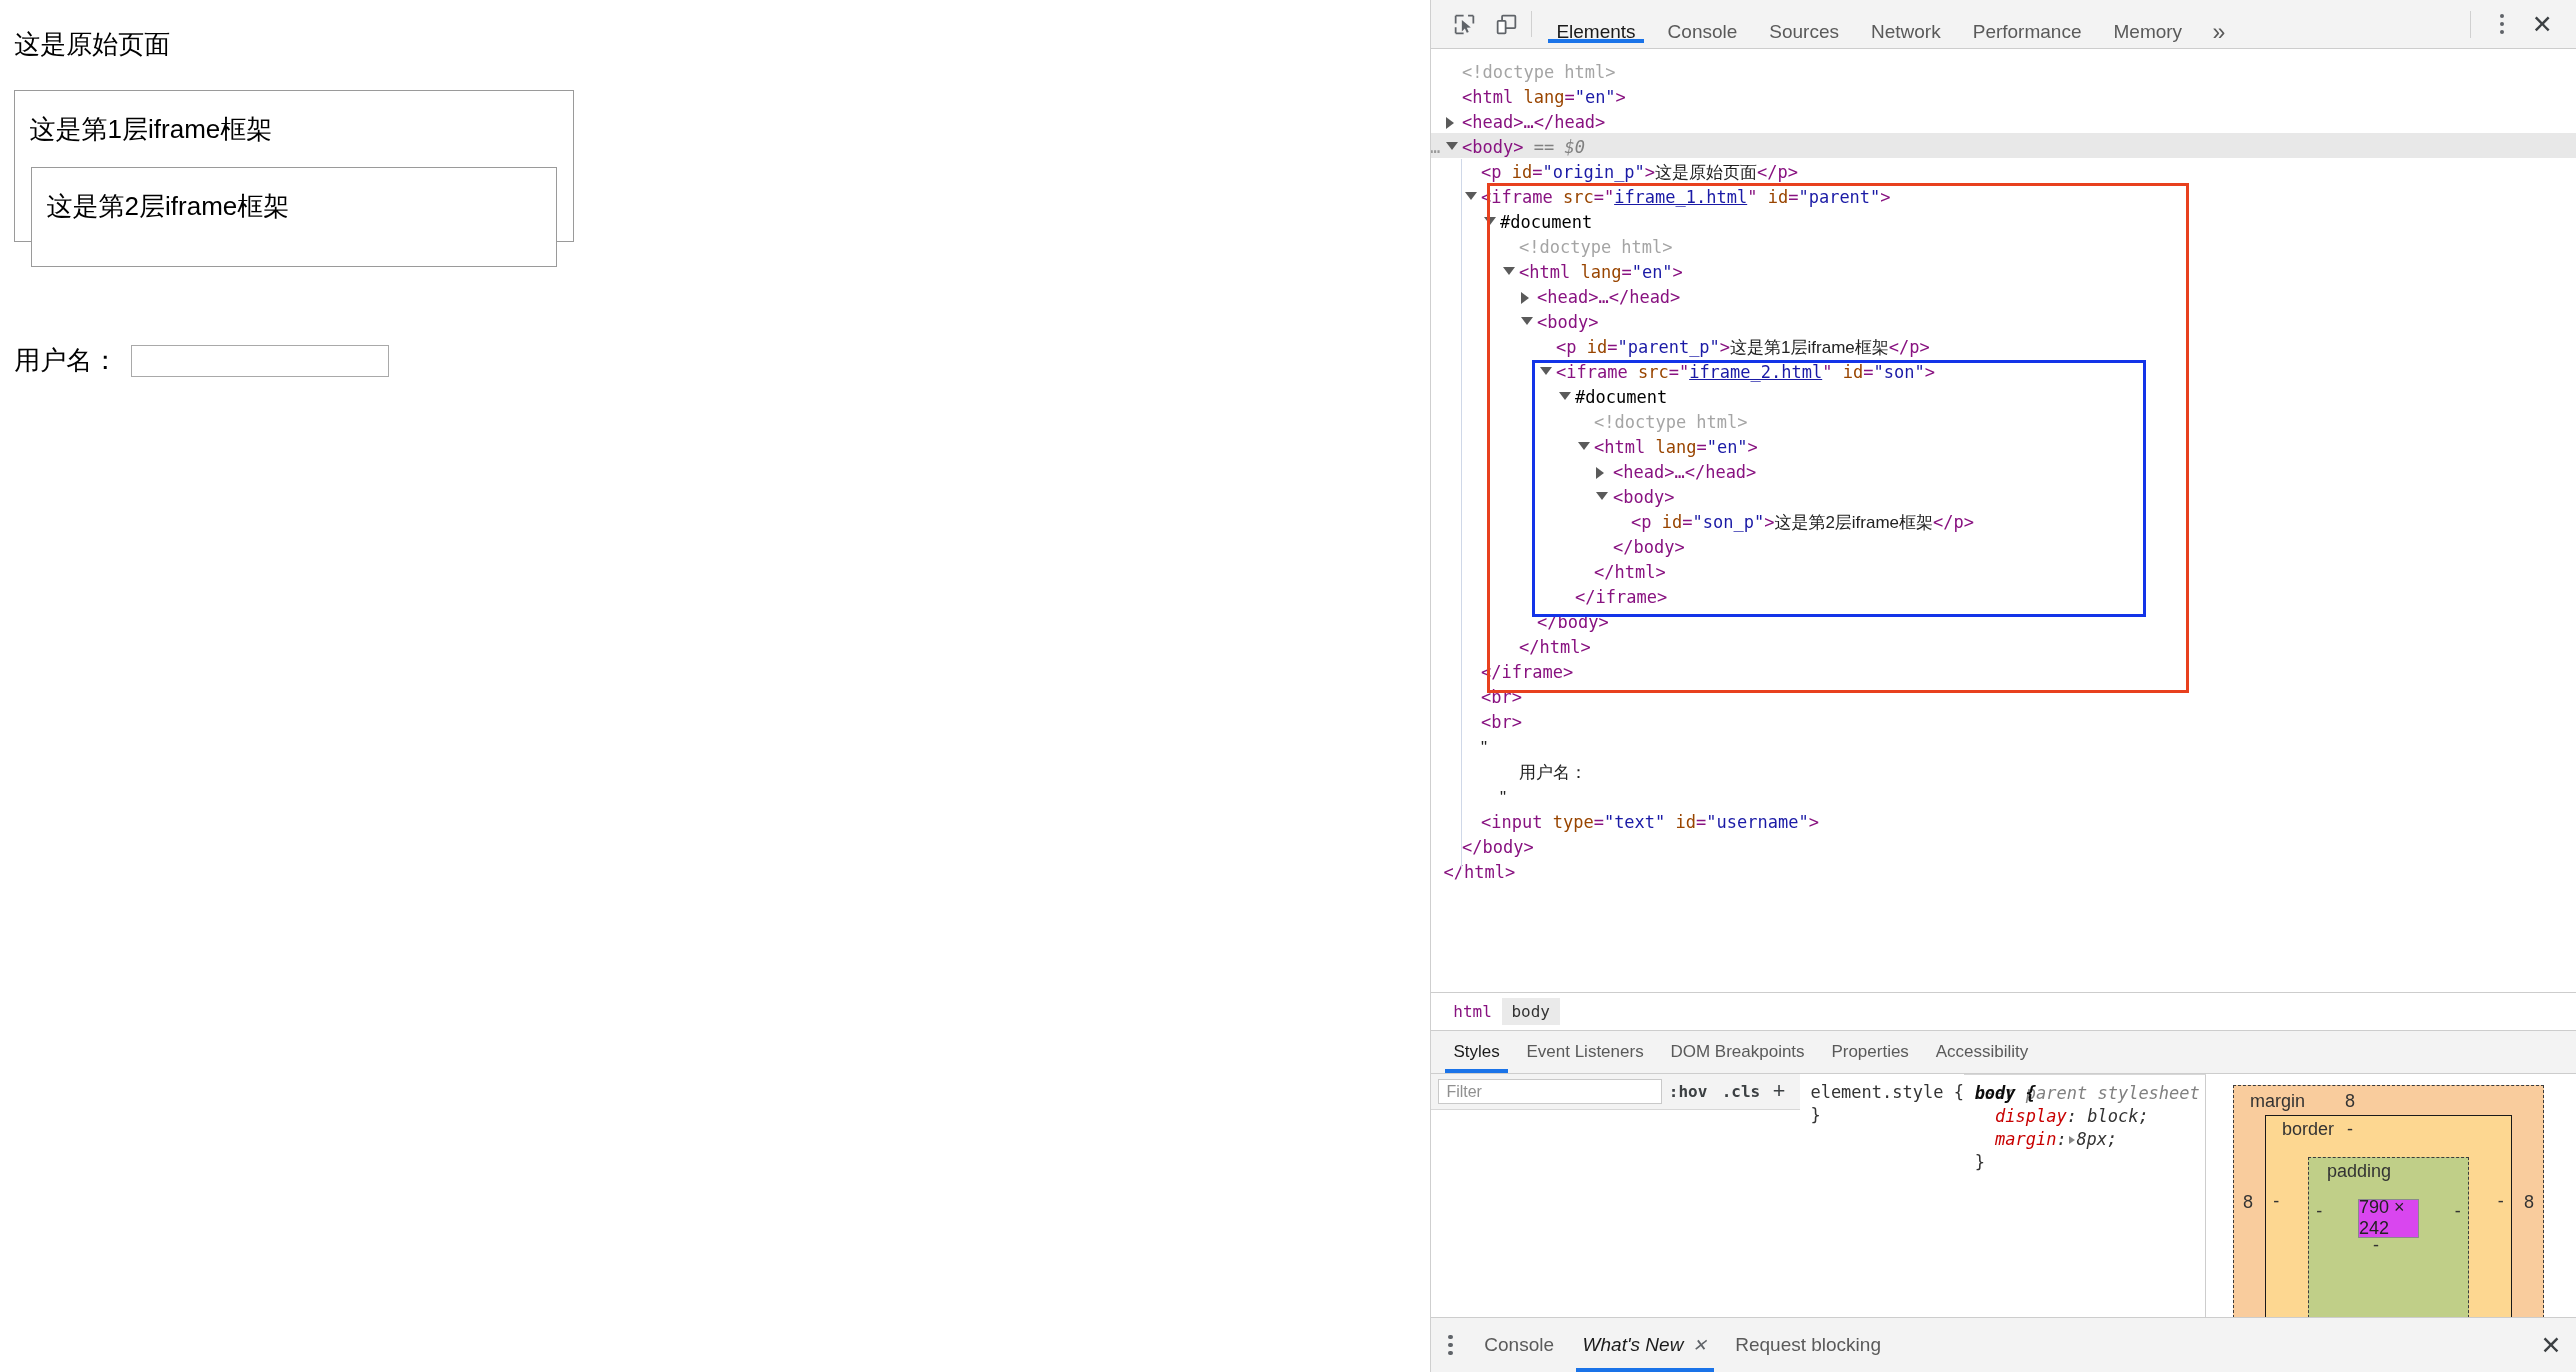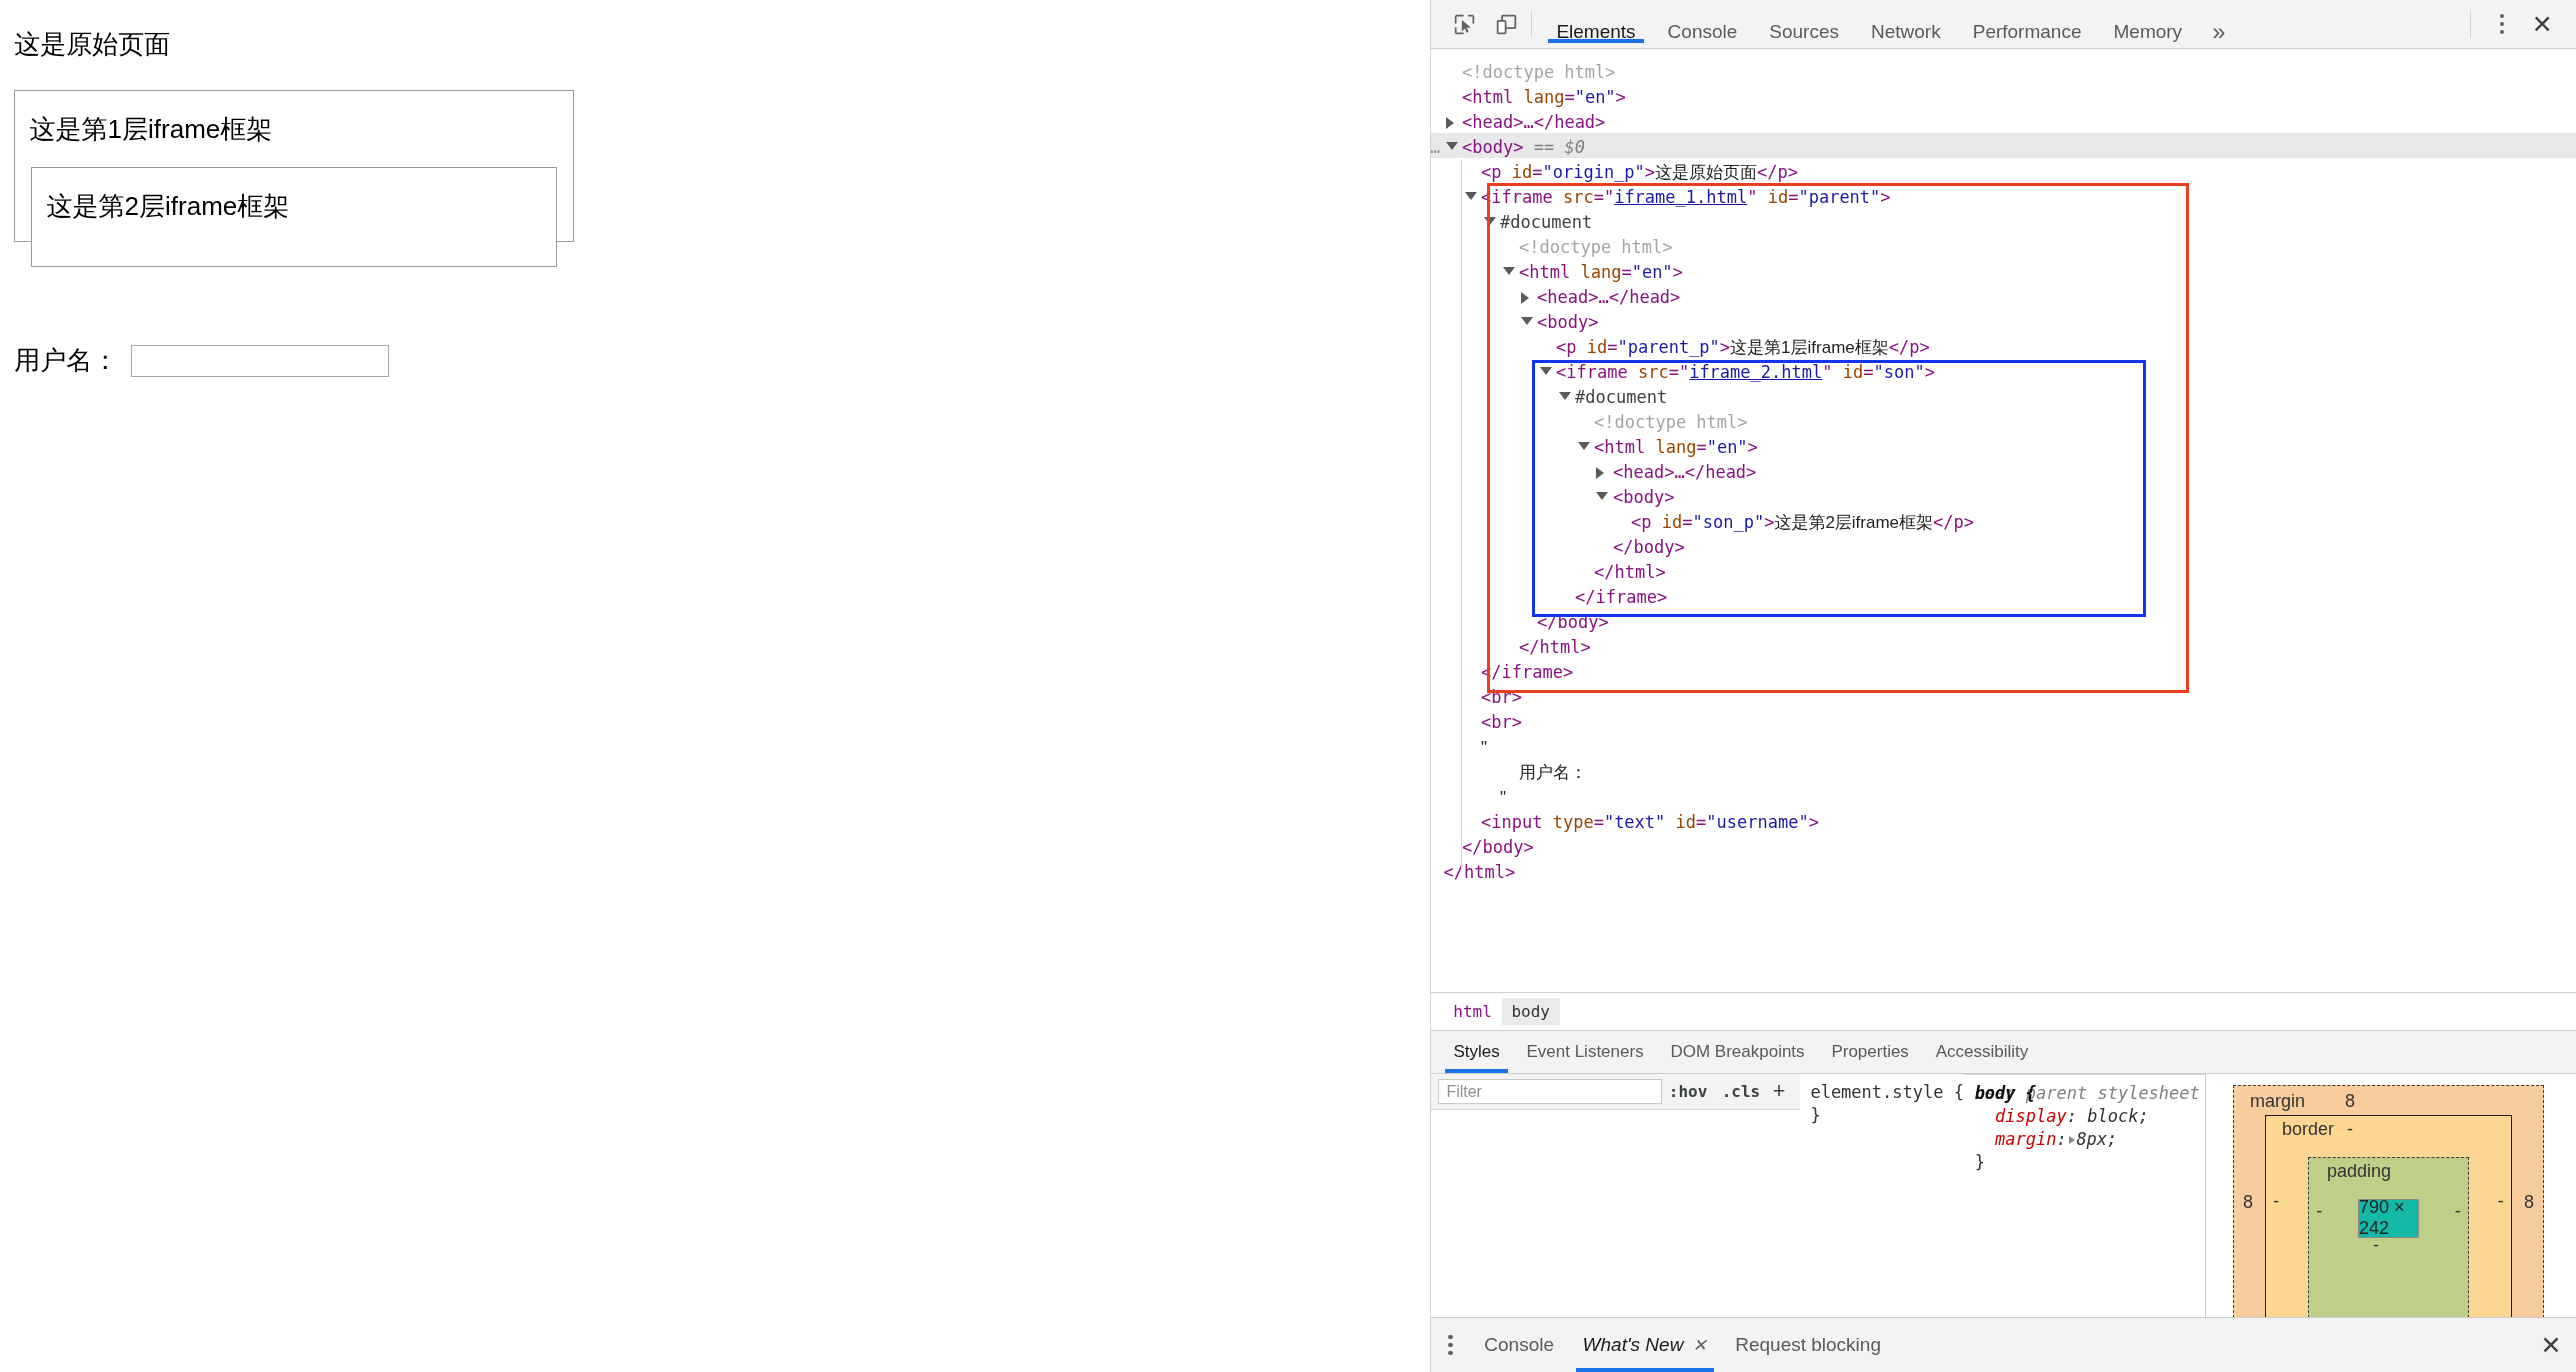--- a/index.html
+++ b/index.html
@@ -149,21 +149,21 @@
   .tri.right { border-top: 6.3px solid transparent; border-bottom: 6.3px solid transparent; border-left: 8px solid #5a5a5a; }
   .tag { color: #881280; }
   .attr { color: #994500; }
   .val { color: #1a1aa6; }
   .txt { color: #222; font-family: "Liberation Sans", sans-serif; }
   .doctype { color: #a5a5a5; }
   .punct { color: #881280; }
   .link { color: #1a1aa6; text-decoration: underline; cursor: pointer; }
   .dollar { color: #808080; font-style: italic; }
   .dots { color: #999; }
-  .hashdoc { color: #404040; }
+  .hashdoc { color: #000000; }
 
   .hl-red {
     position: absolute;
     border: 3.6px solid #e8401e;
     pointer-events: none;
   }
   .hl-blue {
     position: absolute;
     border: 3.6px solid #1334e8;
     pointer-events: none;
@@ -255,21 +255,21 @@
   .bm-border {
     position: absolute; left: 32px; right: 32px; top: 30px; bottom: 0;
     background: #fdd791; border: 1.8px solid #1a1a1a;
   }
   .bm-padding {
     position: absolute; left: 75px; right: 75px; top: 72px; bottom: 0;
     background: #c0cf88; border: 1.8px dashed #3b3b3b;
   }
   .bm-content {
     position: absolute; left: 125px; right: 125px; top: 114px; height: 39px;
-    background: #14b8a6; border: 1.8px solid #8a8a8a;
+    background: #d946ef; border: 1.8px solid #8a8a8a;
     display: flex; align-items: center; justify-content: center;
     font-size: 18px; color: #222;
   }
   .bm-lbl { position: absolute; font-size: 18px; color: #333; }
   .bm-num { position: absolute; font-size: 18px; color: #333; }
 
   
   .drawer {
     height: 55px; min-height: 55px;
     background: #f3f3f3;

